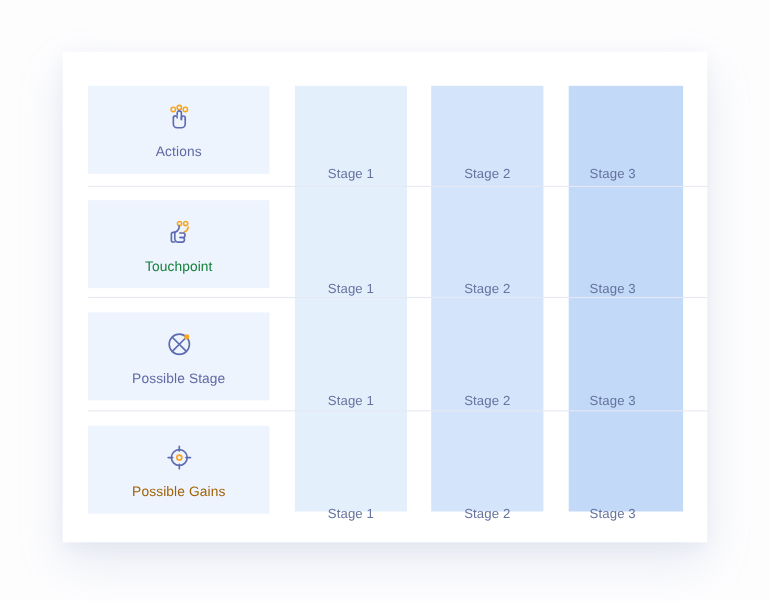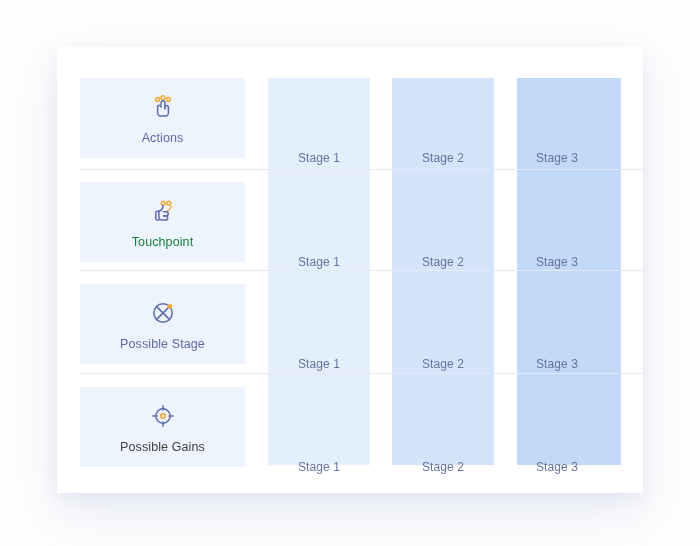--- a/index.html
+++ b/index.html
@@ -166,19 +166,19 @@
   <div class="stage-label c3 r3" style="color: rgb(102, 115, 159);">Stage 3</div>
 
   <div class="label-cell r4" style="background: rgb(238, 244, 253);">
     <span class="label-icon">
       <svg viewBox="0 0 30 30" width="30" height="30" fill="none">
         <circle cx="15" cy="15" r="7.2" stroke="#5d6bb0" stroke-width="1.5"></circle>
         <circle cx="15" cy="15" r="2.3" stroke="#f6a623" stroke-width="1.5"></circle>
         <path d="M15 4.8v4.2M15 21v4.2M4.8 15h4.2M21 15h4.2" stroke="#5d6bb0" stroke-width="1.5" stroke-linecap="round"></path>
       </svg>
     </span>
-    <span class="label-text" style="color: #404040;">Possible Gains</span>
+    <span class="label-text" style="color: #a16207;">Possible Gains</span>
   </div>
   <div class="stage-label c1 r4" style="color: rgb(102, 115, 159);">Stage 1</div>
   <div class="stage-label c2 r4" style="color: rgb(102, 115, 159);">Stage 2</div>
   <div class="stage-label c3 r4" style="color: rgb(102, 115, 159);">Stage 3</div>
 
 </div>
 
 </body></html>

